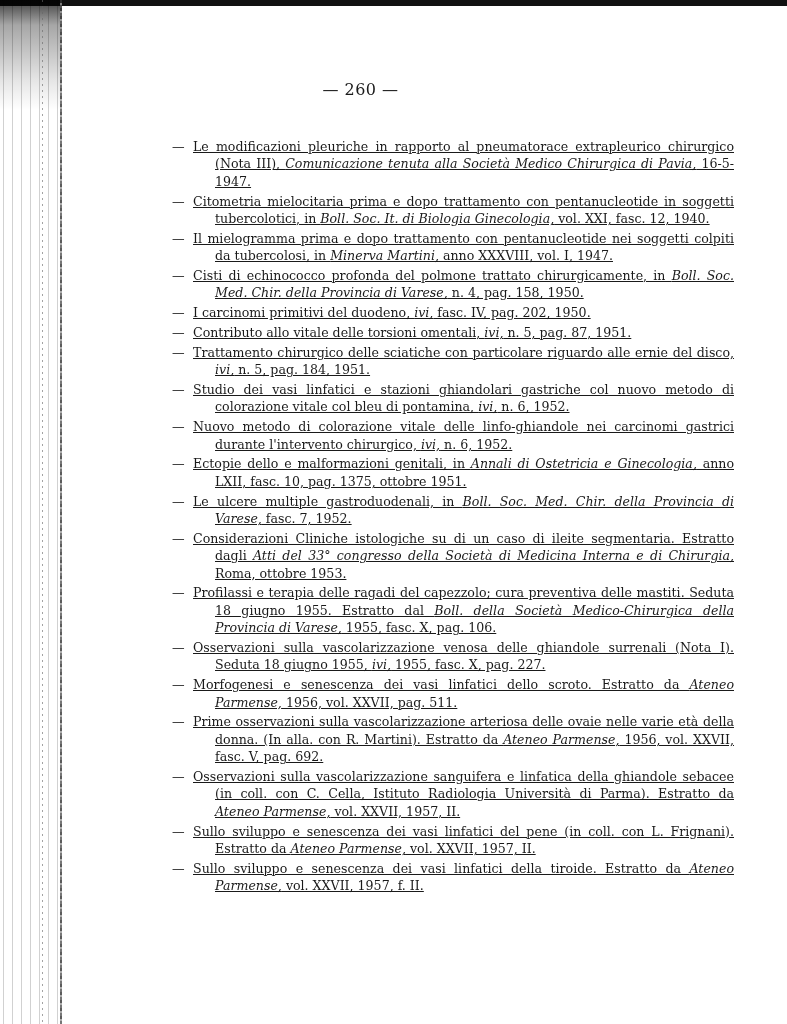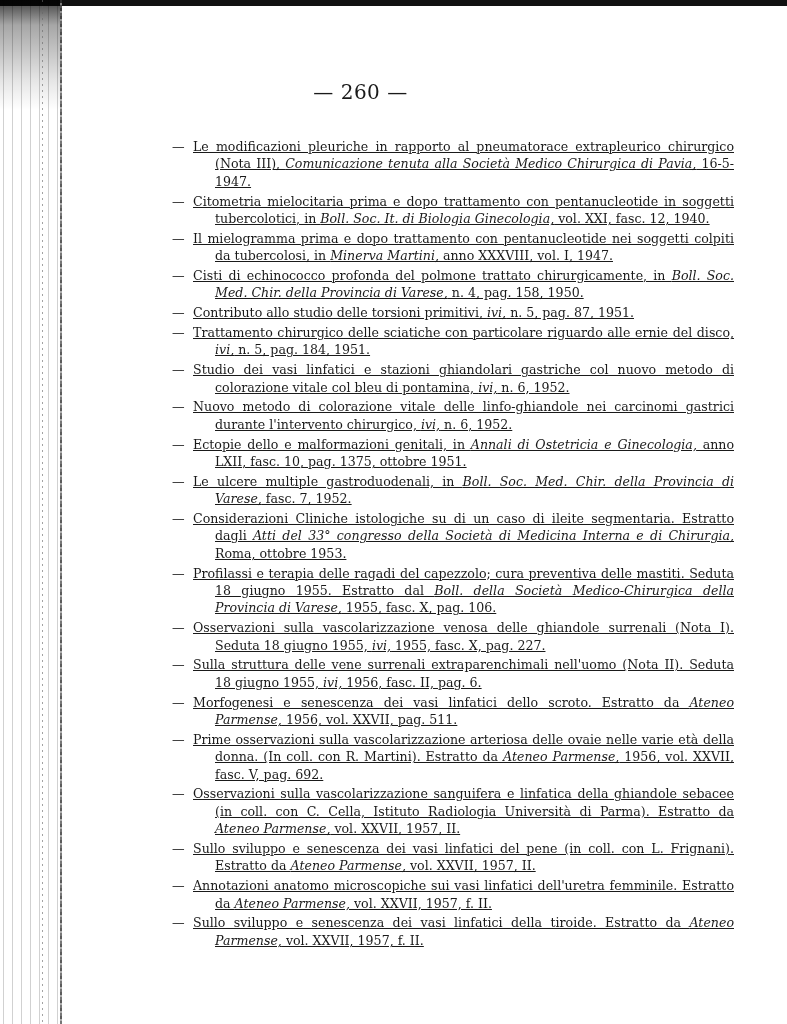--- a/index.html
+++ b/index.html
@@ -27,21 +27,21 @@
     background:repeating-linear-gradient(180deg,#333 0 3px,#999 3px 5px,#555 5px 8px);
     opacity:0.8;
   }
   .edge-line2 {
     position:absolute; left:42px; top:0; width:1px; height:1024px;
     background:repeating-linear-gradient(180deg,#666 0 2px,transparent 2px 6px);
     opacity:0.6;
   }
   .page-number {
     position:absolute; left:0; width:657px; top:80px;
-    text-align:center; font-size:20px; padding-left:64px; box-sizing:border-box;
+    text-align:center; font-size:16px; padding-left:64px; box-sizing:border-box;
     letter-spacing:0.5px;
   }
   .entries {
     position:absolute; left:172px; top:138px; width:562px;
     font-size:12.6px; line-height:17.4px;
   }
   .entry {
     position:relative; padding-left:43px; text-indent:-22px;
     text-align:justify; margin-bottom:2.4px;text-decoration:underline;
   }
@@ -60,29 +60,28 @@
 <div class="edge-line2"></div>
 <div class="edge-line"></div>
 
 <div class="page-number">— 260 —</div>
 
 <div class="entries" id="entries">
     <div class="entry"><span class="dash"></span><span>Le modificazioni pleuriche in rapporto al pneumatorace extrapleurico chirurgico (Nota III), </span><span class="it">Comunicazione tenuta alla Società Medico Chirurgica di Pavia,</span><span> 16-5-1947.</span></div>
     <div class="entry"><span class="dash"></span><span>Citometria mielocitaria prima e dopo trattamento con pentanucleotide in soggetti tuber­colotici, in </span><span class="it">Boll. Soc. It. di Biologia Ginecologia,</span><span> vol. XXI, fasc. 12, 1940.</span></div>
     <div class="entry"><span class="dash"></span><span>Il mielogramma prima e dopo trattamento con pentanucleotide nei soggetti colpiti da tubercolosi, in </span><span class="it">Minerva Martini,</span><span> anno XXXVIII, vol. I, 1947.</span></div>
     <div class="entry"><span class="dash"></span><span>Cisti di echinococco profonda del polmone trattato chirurgicamente, in </span><span class="it">Boll. Soc. Med. Chir. della Provincia di Varese,</span><span> n. 4, pag. 158, 1950.</span></div>
-    <div class="entry"><span class="dash"></span><span>Contributo allo studio delle torsioni primitivi, </span><span class="it">ivi,</span><span> n. 5, pag. 87, 1951.</span></div>
+    <div class="entry"><span class="dash"></span><span>I carcinomi primitivi del duodeno, </span><span class="it">ivi,</span><span> fasc. IV, pag. 202, 1950.</span></div>
+    <div class="entry"><span class="dash"></span><span>Contributo allo vitale delle torsioni omentali, </span><span class="it">ivi,</span><span> n. 5, pag. 87, 1951.</span></div>
     <div class="entry"><span class="dash"></span><span>Trattamento chirurgico delle sciatiche con particolare riguardo alle ernie del disco, </span><span class="it">ivi,</span><span> n. 5, pag. 184, 1951.</span></div>
     <div class="entry"><span class="dash"></span><span>Studio dei vasi linfatici e stazioni ghiandolari gastriche col nuovo metodo di colorazione vitale col bleu di pontamina, </span><span class="it">ivi,</span><span> n. 6, 1952.</span></div>
     <div class="entry"><span class="dash"></span><span>Nuovo metodo di colorazione vitale delle linfo-ghiandole nei carcinomi gastrici durante l'intervento chirurgico, </span><span class="it">ivi,</span><span> n. 6, 1952.</span></div>
     <div class="entry"><span class="dash"></span><span>Ectopie dello e malformazioni genitali, in </span><span class="it">Annali di Ostetricia e Ginecologia,</span><span> anno LXII, fasc. 10, pag. 1375, ottobre 1951.</span></div>
     <div class="entry"><span class="dash"></span><span>Le ulcere multiple gastroduodenali, in </span><span class="it">Boll. Soc. Med. Chir. della Provincia di Varese,</span><span> fasc. 7, 1952.</span></div>
     <div class="entry"><span class="dash"></span><span>Considerazioni Cliniche istologiche su di un caso di ileite segmentaria. Estratto dagli </span><span class="it">Atti del 33° congresso della Società di Medicina Interna e di Chirurgia,</span><span> Roma, otto­bre 1953.</span></div>
     <div class="entry"><span class="dash"></span><span>Profilassi e terapia delle ragadi del capezzolo; cura preventiva delle mastiti. Seduta 18 giu­gno 1955. Estratto dal </span><span class="it">Boll. della Società Medico-Chirurgica della Provincia di Varese,</span><span> 1955, fasc. X, pag. 106.</span></div>
     <div class="entry"><span class="dash"></span><span>Osservazioni sulla vascolarizzazione venosa delle ghiandole surrenali (Nota I). Seduta 18 giugno 1955, </span><span class="it">ivi,</span><span> 1955, fasc. X, pag. 227.</span></div>
-    <div class="entry"><span class="dash"></span><span>Sulla struttura delle vene surrenali extraparenchimali nell'uomo (Nota II). Seduta 18 giu­gno 1955, </span><span class="it">ivi,</span><span> 1956, fasc. II, pag. 6.</span></div>
     <div class="entry"><span class="dash"></span><span>Morfogenesi e senescenza dei vasi linfatici dello scroto. Estratto da </span><span class="it">Ateneo Parmense,</span><span> 1956, vol. XXVII, pag. 511.</span></div>
-    <div class="entry"><span class="dash"></span><span>Prime osservazioni sulla vascolarizzazione arteriosa delle ovaie nelle varie età della donna. (In coll. con R. Martini). Estratto da </span><span class="it">Ateneo Parmense,</span><span> 1956, vol. XXVII, fasc. V, pag. 692.</span></div>
+    <div class="entry"><span class="dash"></span><span>Prime osservazioni sulla vascolarizzazione arteriosa delle ovaie nelle varie età della donna. (In alla. con R. Martini). Estratto da </span><span class="it">Ateneo Parmense,</span><span> 1956, vol. XXVII, fasc. V, pag. 692.</span></div>
     <div class="entry"><span class="dash"></span><span>Osservazioni sulla vascolarizzazione sanguifera e linfatica della ghiandole sebacee (in coll. con C. Cella, Istituto Radiologia Università di Parma). Estratto da </span><span class="it">Ateneo Parmense,</span><span> vol. XXVII, 1957, II.</span></div>
     <div class="entry"><span class="dash"></span><span>Sullo sviluppo e senescenza dei vasi linfatici del pene (in coll. con L. Frignani). Estratto da </span><span class="it">Ateneo Parmense,</span><span> vol. XXVII, 1957, II.</span></div>
-    <div class="entry"><span class="dash"></span><span>Annotazioni anatomo microscopiche sui vasi linfatici dell'uretra femminile. Estratto da </span><span class="it">Ateneo Parmense,</span><span> vol. XXVII, 1957, f. II.</span></div>
     <div class="entry"><span class="dash"></span><span>Sullo sviluppo e senescenza dei vasi linfatici della tiroide. Estratto da </span><span class="it">Ateneo Parmense,</span><span> vol. XXVII, 1957, f. II.</span></div>
   </div>
 
 </body></html>

